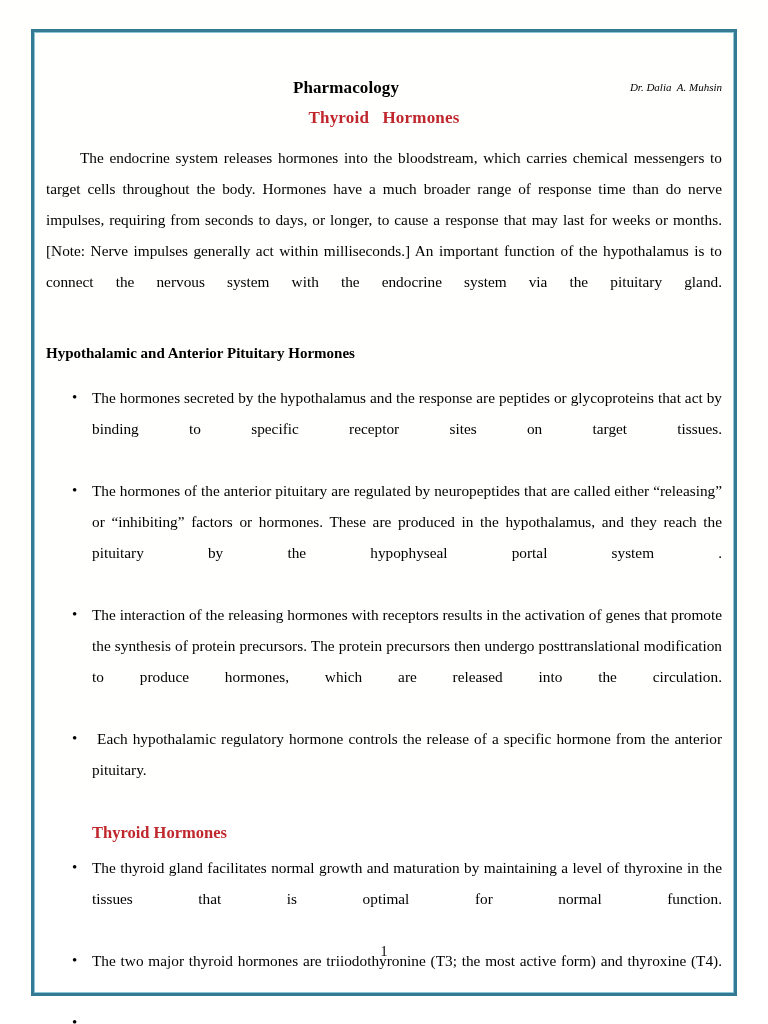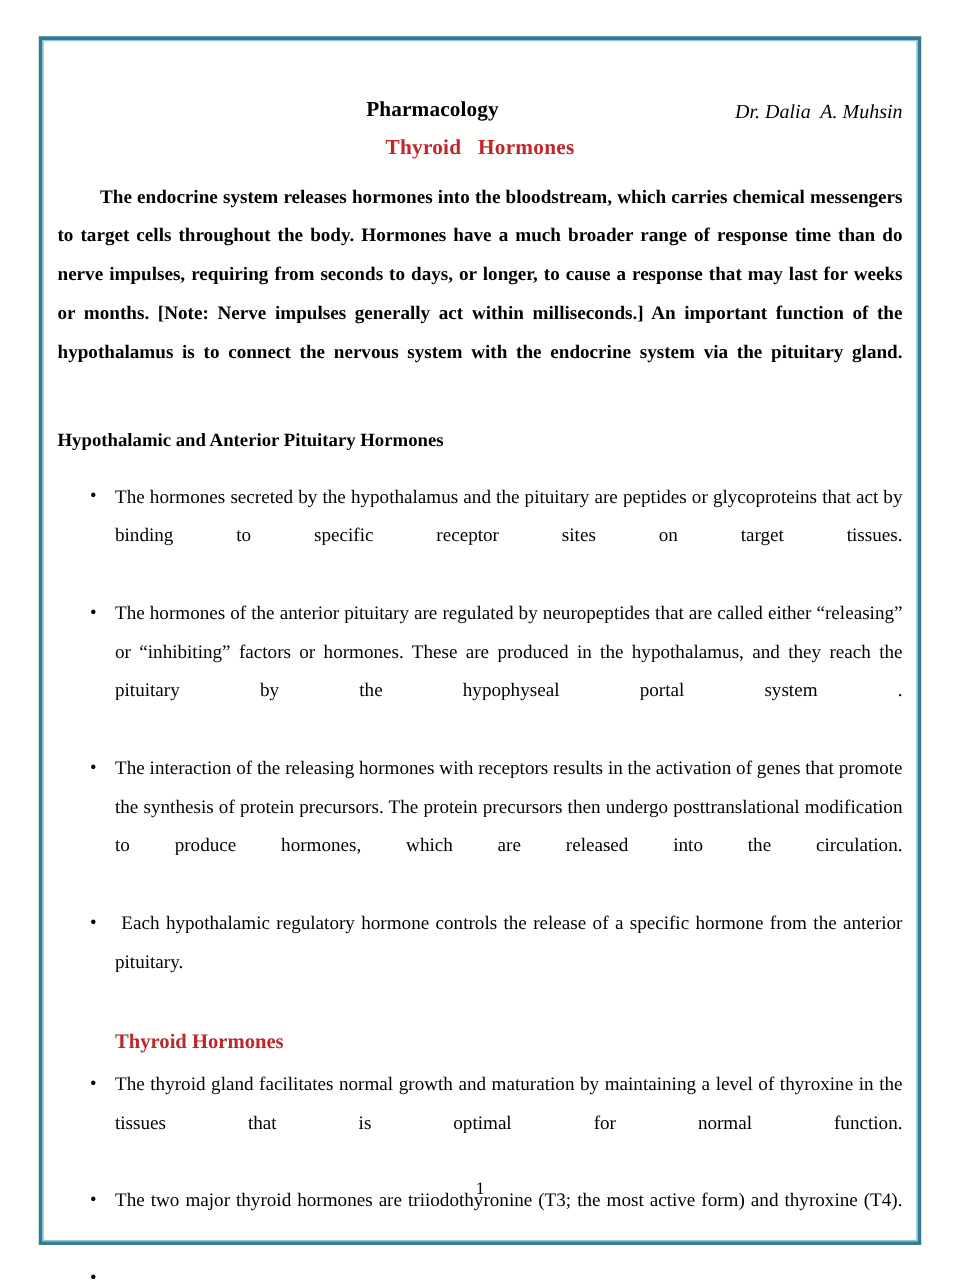--- a/index.html
+++ b/index.html
@@ -63,21 +63,21 @@
     width: 600px;
     text-align: center;
     font-size: 17px;
     font-weight: bold;
     letter-spacing: 0.1px;
   }
   .author {
     position: absolute;
     right: 0;
     top: 19px;
-    font-size: 16px;
+    font-size: 11px;
     font-style: italic;
     white-space: pre;
   }
 
   
   .main-title {
     text-align: center;
     font-size: 17px;
     font-weight: bold;
     color: #C0272D;
@@ -87,21 +87,20 @@
   }
 
   
   .para {
     font-size: 15.3px;
     line-height: 31px;
     text-align: justify;
     text-justify: inter-word;
     text-indent: 34px;
     margin: 0 0 8px 0;
-    font-weight: bold;
   }
 
   
   .section-heading {
     font-size: 15px;
     font-weight: bold;
     margin: 14px 0 18px 0;
     line-height: 22px;
   }
 
@@ -177,21 +176,21 @@
 
     <div class="main-title">Thyroid   Hormones</div>
 
     <p class="para">The endocrine system releases hormones into the bloodstream, which carries chemical messengers to target cells throughout the body. Hormones have a much broader range of response time than do nerve impulses, requiring from seconds to days, or longer, to cause a response that may last for weeks or months. [Note: Nerve impulses generally act within milliseconds.] An important function of the hypothalamus is to connect the nervous system with the endocrine system via the pituitary gland.</p>
 
     <div class="section-heading">Hypothalamic and Anterior Pituitary Hormones</div>
 
     <ul class="bullets">
       <li class="bullet">
         <span class="bullet-dot">•</span>
-        <span class="bullet-text">The hormones secreted by the hypothalamus and the pituitary are peptides or glycoproteins that act by binding to specific receptor sites on target tissues.</span>
+        <span class="bullet-text">The hormones secreted by the hypothalamus and the response are peptides or glycoproteins that act by binding to specific receptor sites on target tissues.</span>
       </li>
       <li class="bullet">
         <span class="bullet-dot">•</span>
         <span class="bullet-text">The hormones of the anterior pituitary are regulated by neuropeptides that are called either “releasing” or “inhibiting” factors or hormones. These are produced in the hypothalamus, and they reach the pituitary by the hypophyseal portal system .</span>
       </li>
       <li class="bullet">
         <span class="bullet-dot">•</span>
         <span class="bullet-text">The interaction of the releasing hormones with receptors results in the activation of genes that promote the synthesis of protein precursors. The protein precursors then undergo posttranslational modification to produce hormones, which are released into the circulation.</span>
       </li>
       <li class="bullet">

